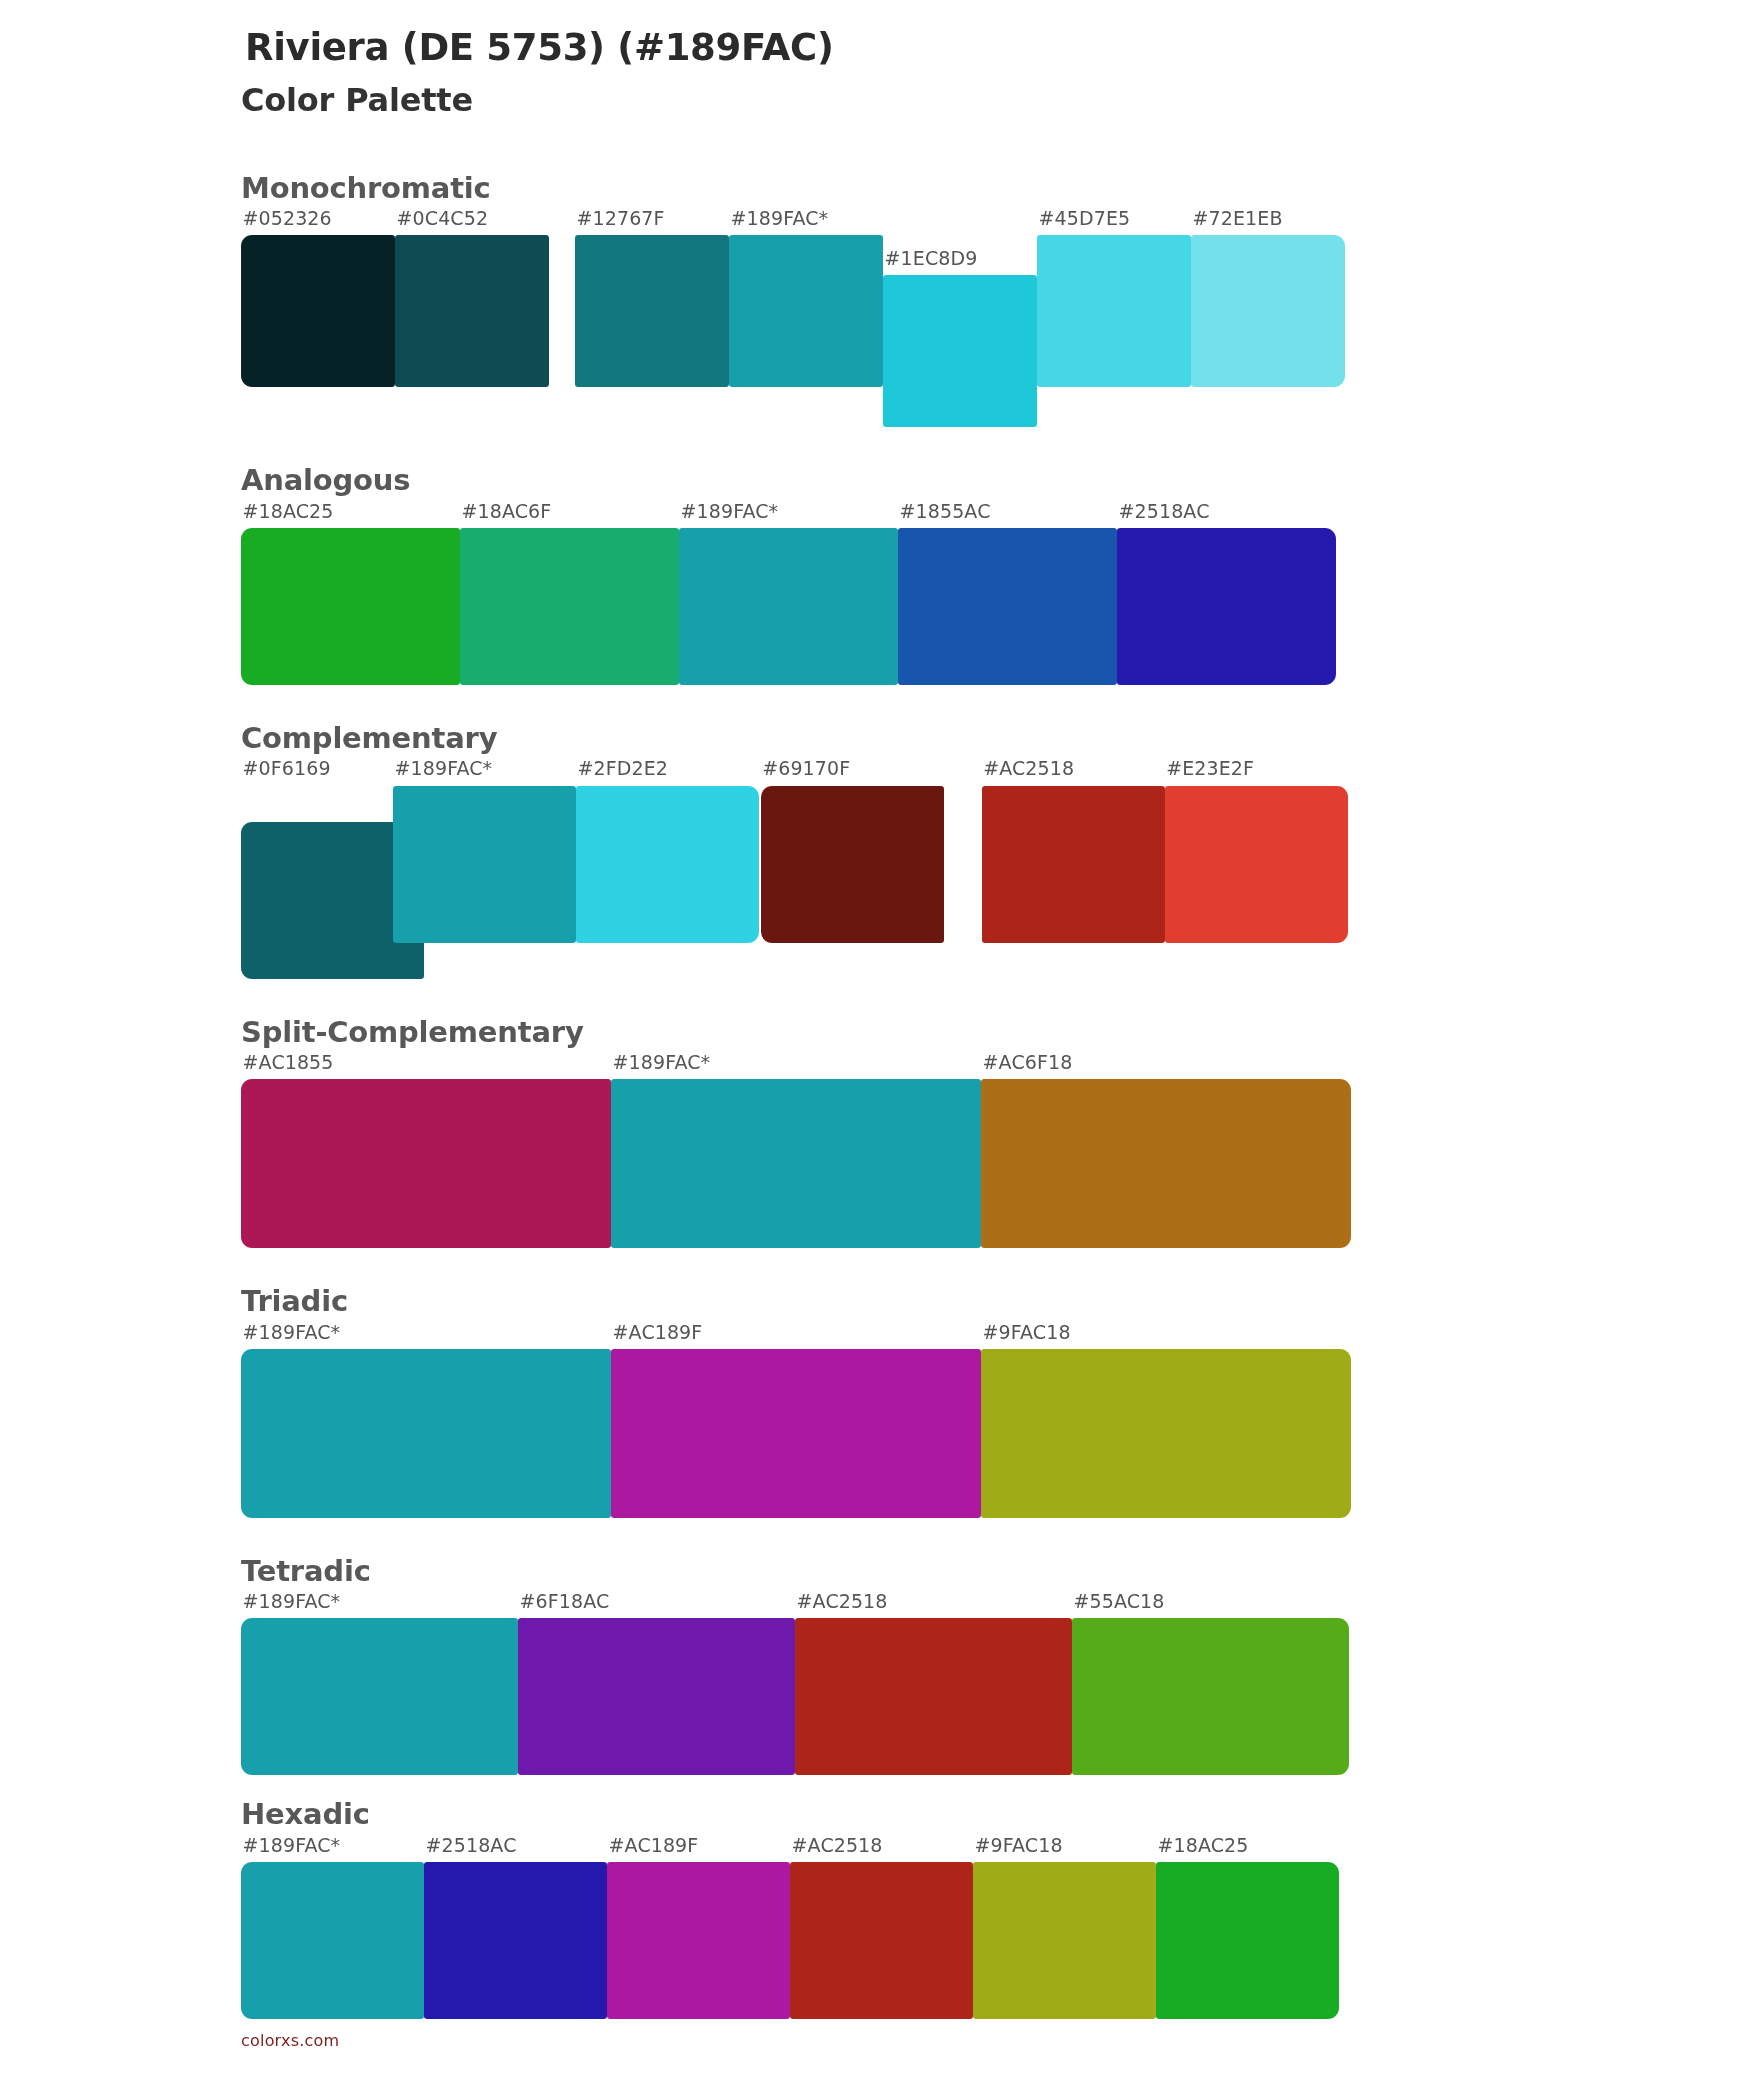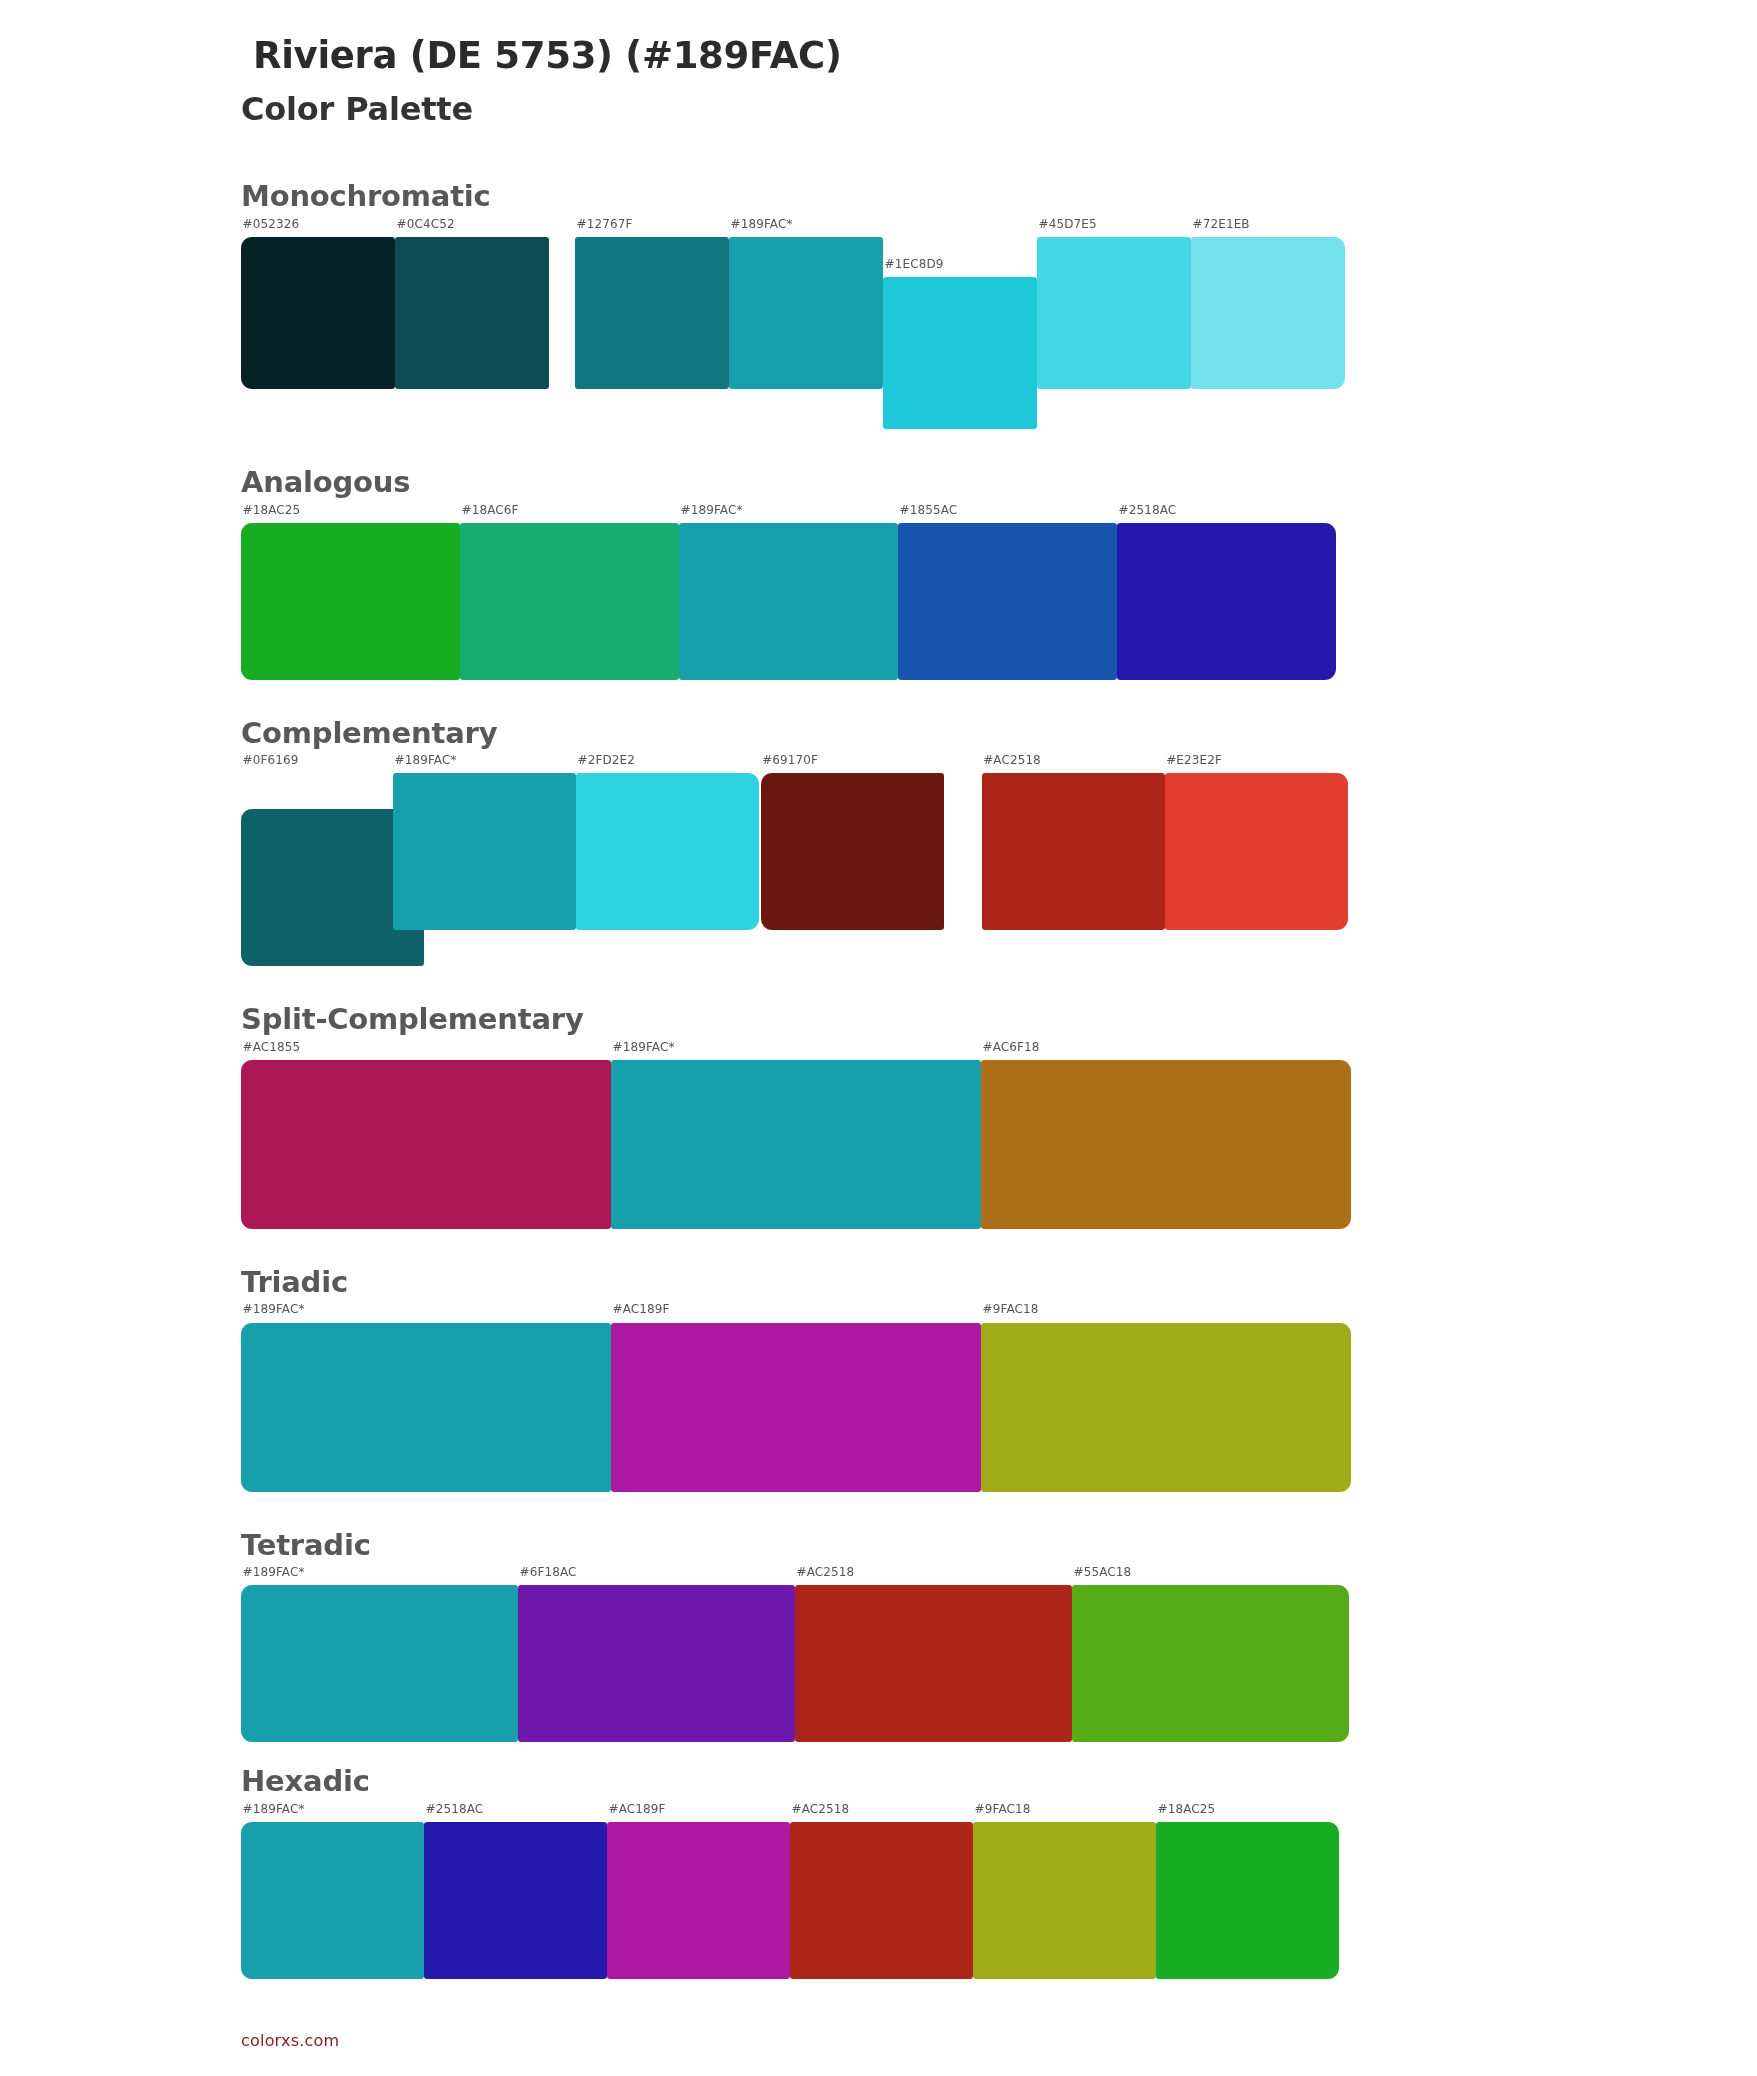--- a/index.html
+++ b/index.html
@@ -24,21 +24,21 @@
   }
   .header {
     padding: 22.4px 0 0 241px;
   }
   .title {
     font-size: 37px;
     font-weight: 700;
     color: #2b2b2b;
     letter-spacing: -0.3px;
     line-height: 1.18;
-    margin: 12px;
+    margin: 4px;
     font-family: "DejaVu Sans", "Liberation Sans", sans-serif;
   }
   .subtitle {
     font-size: 32px;
     font-weight: 700;
     color: #333333;
     letter-spacing: -0.2px;
     line-height: 1.2;
     margin: 11.2px 0 0 0;
   }
@@ -63,21 +63,21 @@
   .swatch-group {
     display: flex;
     align-items: flex-start;
   }
   .swatch {
     display: flex;
     flex-direction: column;
     box-sizing: border-box;
   }
   .swatch-label {
-    font-size: 12px;
+    font-size: 19px;
     font-weight: 400;
     color: #555555;
     line-height: 1;
     padding: 0 0 7.2px 1.6px;
     white-space: nowrap;
     letter-spacing: 0.1px;
   }
   .swatch-chip {
     height: 150px;
     border-radius: 11.2px;

